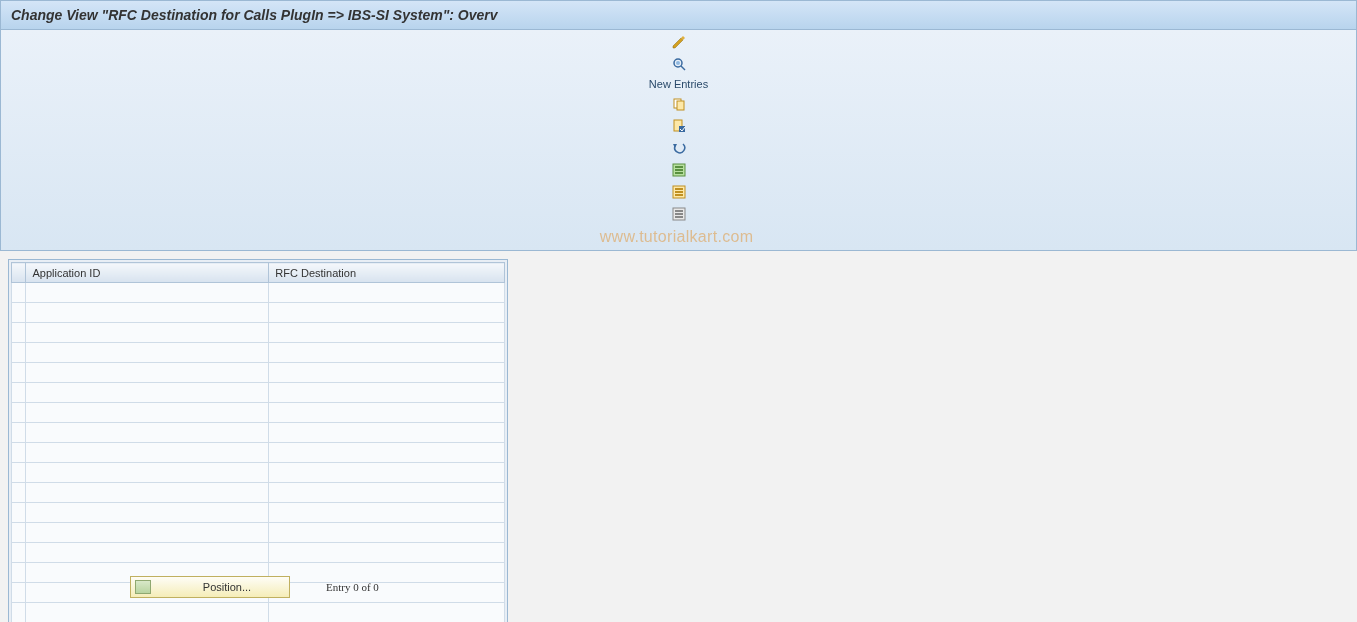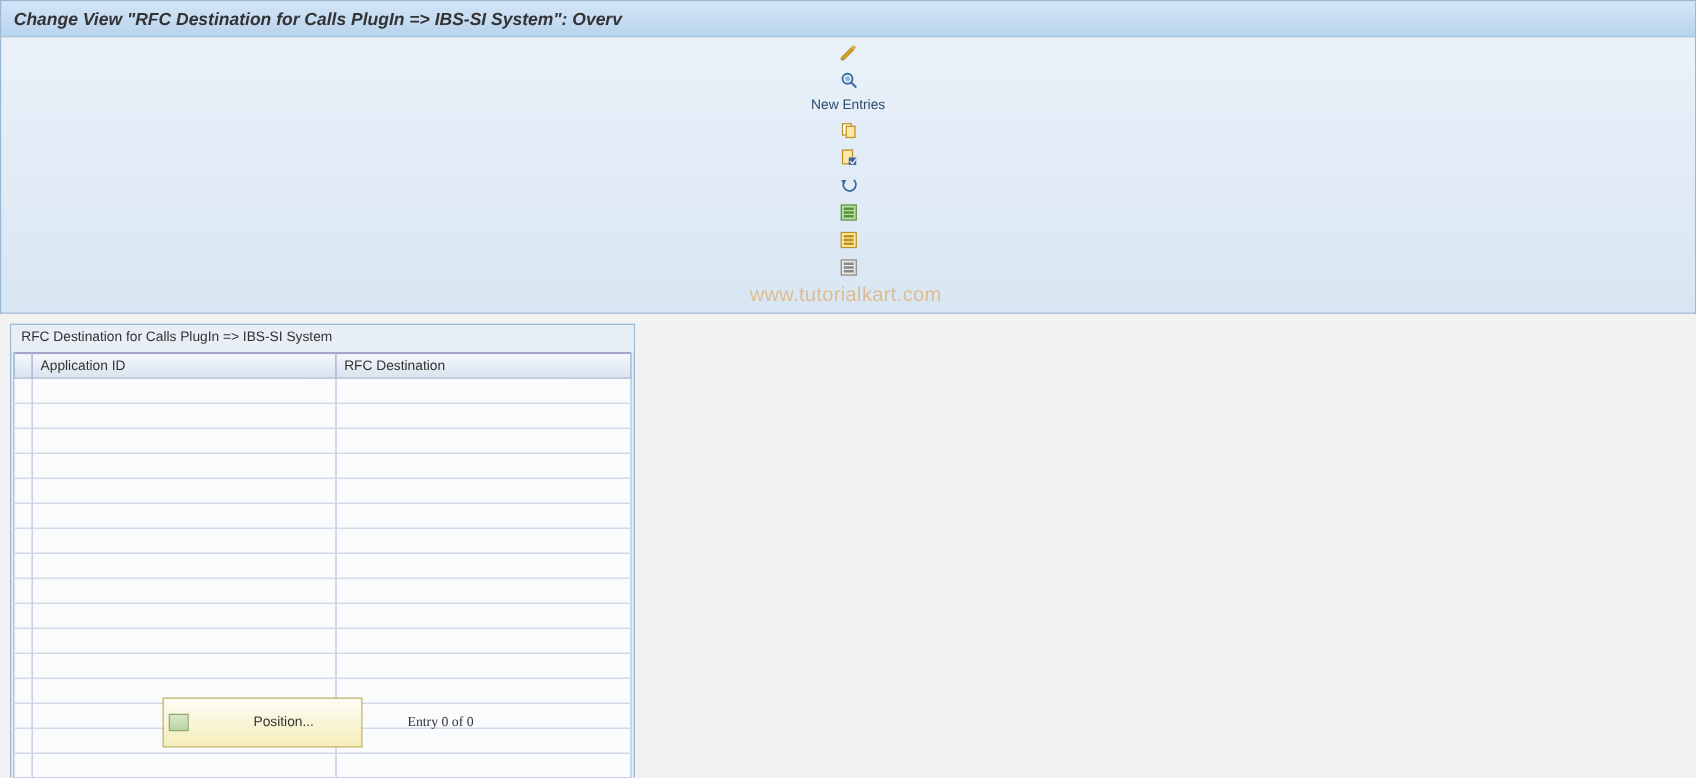--- a/index.html
+++ b/index.html
@@ -161,21 +161,21 @@
       bottom: 18px;
       left: 0;
       width: 100%;
       padding: 6px 10px;
       display: flex;
       align-items: center;
     }
     .position-button {
       margin-left: 120px;
       width: 160px;
-      height: 40px;
+      height: 22px;
       background: linear-gradient(to bottom, #fefdf6, #f5edb8);
       border: 1px solid #c0b060;
       display: flex;
       align-items: center;
       padding: 0 4px;
       font-size: 11px;
       color: #333;
       cursor: pointer;
     }
     .position-button-icon {
@@ -263,21 +263,20 @@
         <rect x="4" y="4" width="8" height="2" fill="#888"></rect>
         <rect x="4" y="7" width="8" height="2" fill="#888"></rect>
         <rect x="4" y="10" width="8" height="2" fill="#888"></rect>
       </svg>
   </span>
   <span class="watermark">www.tutorialkart.com</span>
 </div>
 
 <div class="content-area">
   <div class="grid-panel">
-    <div class="grid-title">RFC Destination for Calls PlugIn =&gt; IBS-SI System</div>
     <div class="grid-container">
       <table class="grid-table">
         <thead>
           <tr>
             <th class="row-selector"></th>
             <th class="col-app-id">Application ID</th>
             <th class="col-rfc-dest">RFC Destination</th>
           </tr>
         </thead>
         <tbody id="grid-body">

